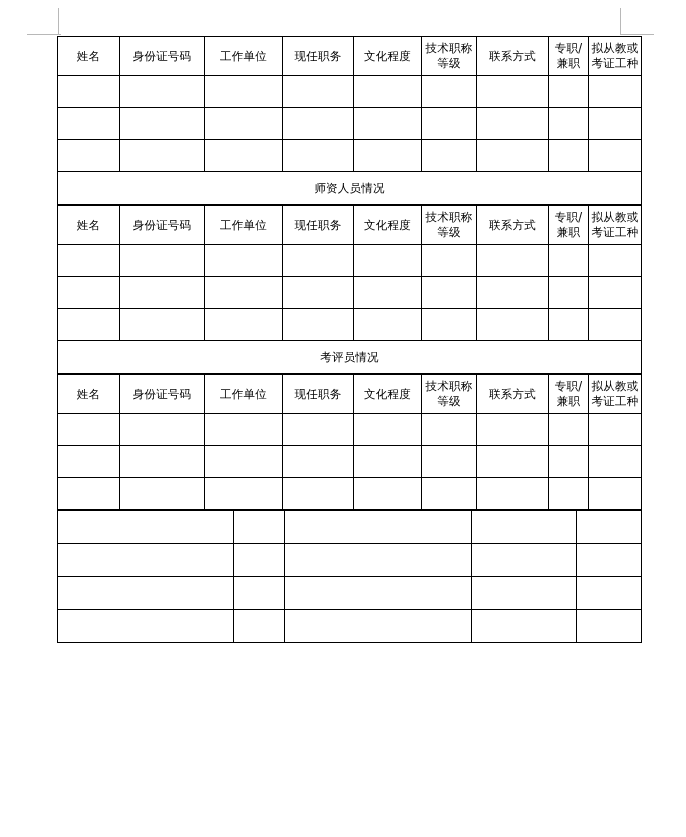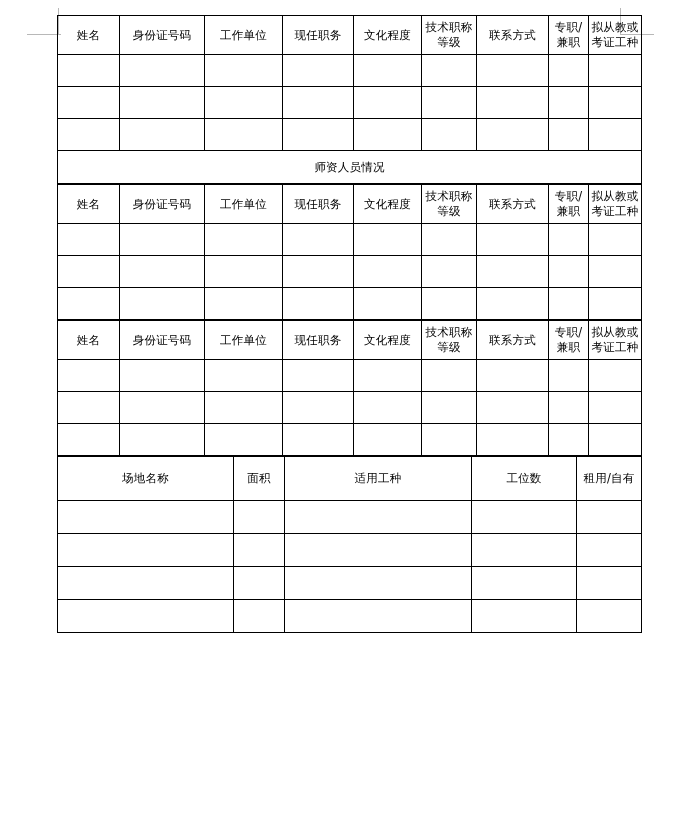--- a/index.html
+++ b/index.html
@@ -35,21 +35,21 @@
   #mark-tl { left: 27px; top: 8px; width: 34px; height: 32px; }
   #mark-tl .h { left: 0; top: 26px; width: 34px; }
   #mark-tl .v { left: 31px; top: 0; height: 27px; }
   #mark-tr { left: 612px; top: 8px; width: 40px; height: 32px; }
   #mark-tr .h { left: 8px; top: 26px; width: 34px; }
   #mark-tr .v { left: 8px; top: 0; height: 27px; }
 
   .doc {
     position: absolute;
     left: 57px;
-    top: 15px;
+    top: 36px;
     width: 584px;
   }
 
   table.grid {
     border-collapse: collapse;
     table-layout: fixed;
     width: 584px;
     margin: 0;
     padding: 0;
   }
@@ -209,20 +209,23 @@
         <td class="blank"></td>
         <td class="blank"></td>
         <td class="blank"></td>
         <td class="blank"></td>
         <td class="blank"></td>
         <td class="blank"></td>
         <td class="blank"></td>
         <td class="blank"></td>
         <td class="blank"></td>
       </tr>
+      <tr>
+        <td class="section-title" colspan="9">考评员情况</td>
+      </tr>
     </tbody>
   </table>
 
   <table class="grid">
     <colgroup>
       <col style="width:62px">
         <col style="width:85px">
         <col style="width:78px">
       <col style="width:71px">
         <col style="width:68px">
@@ -282,27 +285,20 @@
   <table class="grid">
     <colgroup>
       <col style="width:176px">
         <col style="width:51px">
         <col style="width:187px">
       <col style="width:105px">
         <col style="width:65px">
     </colgroup>
     <tbody>
       <tr>
-        <td class="venue-head">场地名称</td>
-        <td class="venue-head">面积</td>
-        <td class="venue-head">适用工种</td>
-        <td class="venue-head">工位数</td>
-        <td class="venue-head">租用/自有</td>
-      </tr>
-      <tr>
         <td class="venue-blank"></td>
         <td class="venue-blank"></td>
         <td class="venue-blank"></td>
         <td class="venue-blank"></td>
         <td class="venue-blank"></td>
       </tr>
       <tr>
         <td class="venue-blank"></td>
         <td class="venue-blank"></td>
         <td class="venue-blank"></td>

